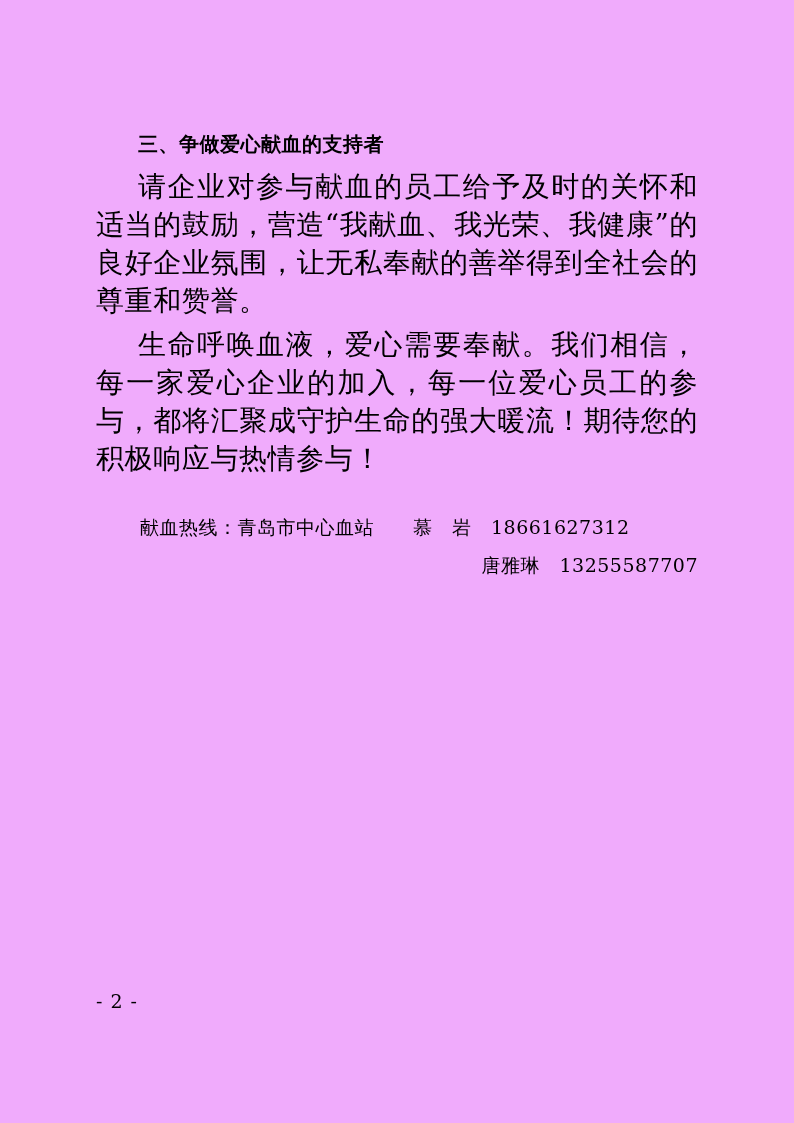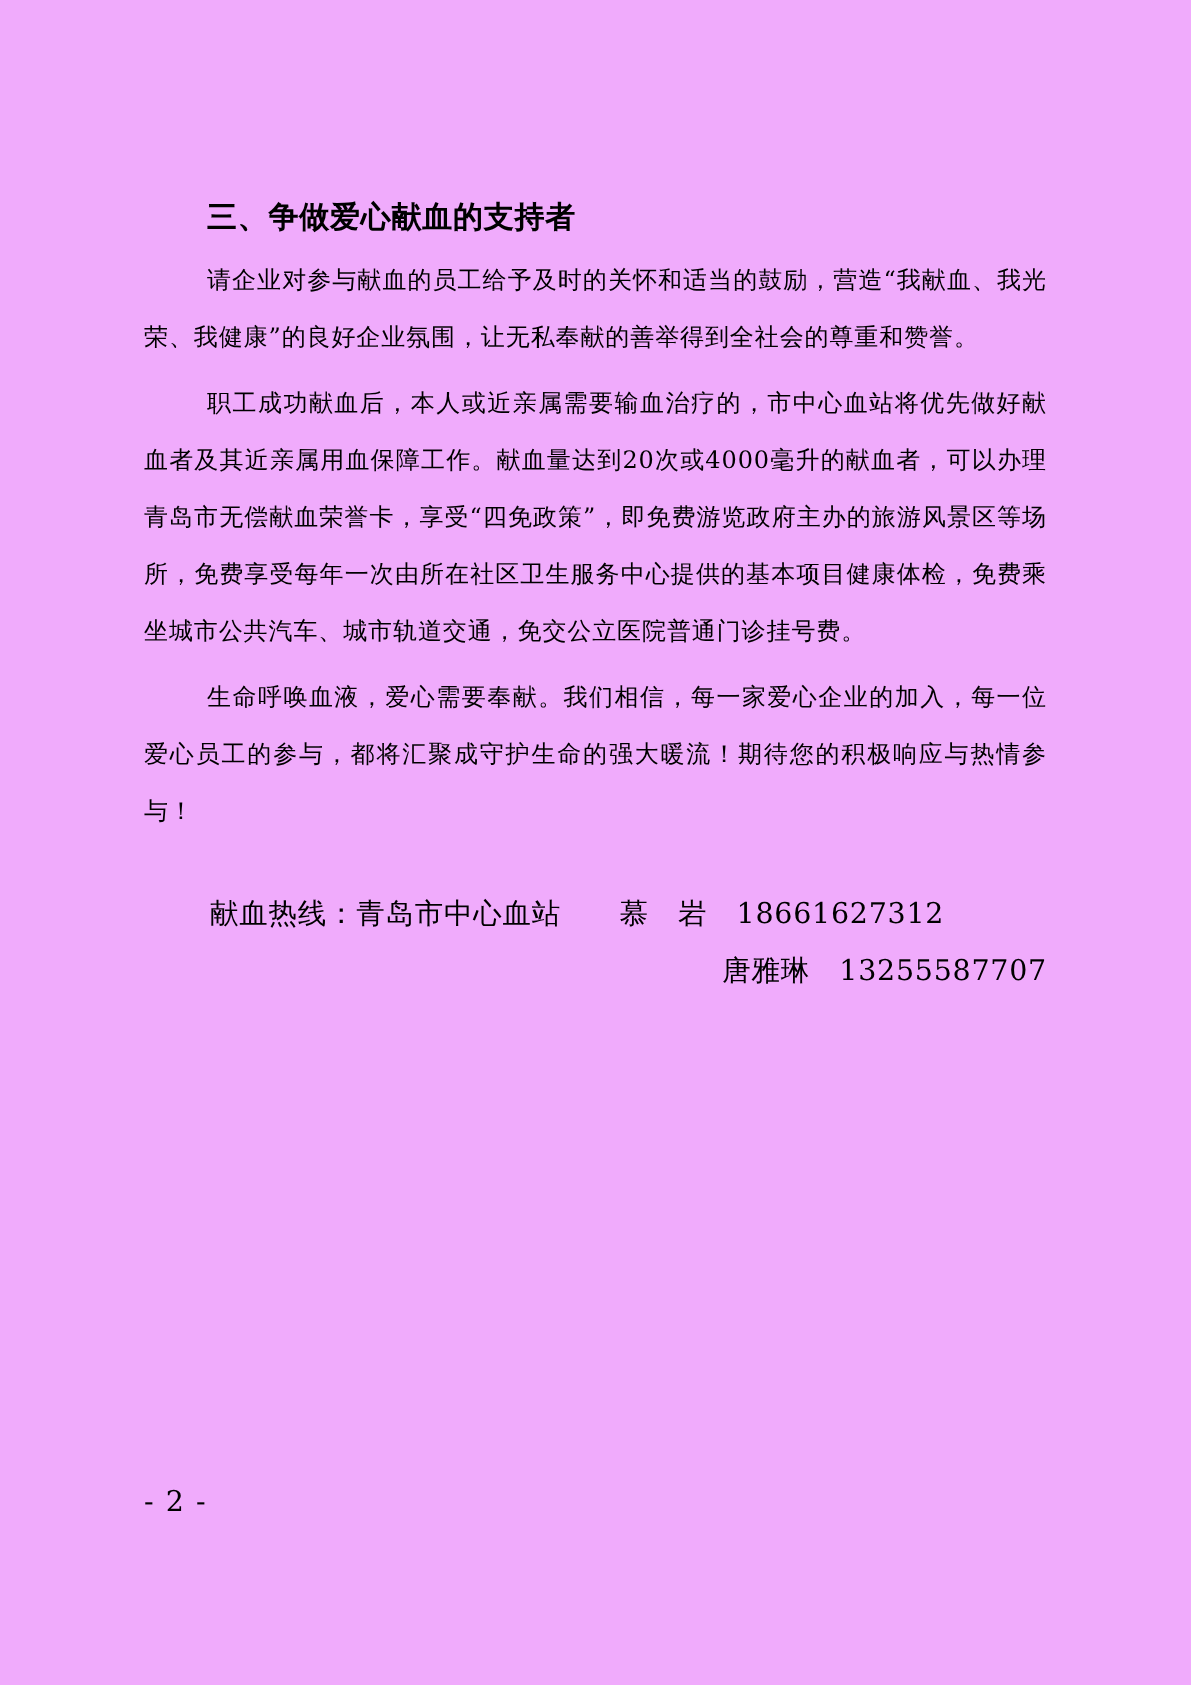--- a/index.html
+++ b/index.html
@@ -26,21 +26,21 @@
   .heading {
     font-family: "DejaVu Sans", "Liberation Sans", sans-serif;
     font-weight: bold;
     font-size: 20px;
     line-height: 1.6;
     margin: 0 0 8px 0;
     text-indent: 42px;
     letter-spacing: 0.5px;
   }
   .para {
-    font-size: 16px;
+    font-size: 28px;
     line-height: 38px;
     margin: 0 0 6px 0;
     text-indent: 42px;
     text-align: justify;
     text-justify: inter-ideograph;
     letter-spacing: 0.6px;
   }
   .hotline-block {
     margin-top: 30px;
     font-size: 19px;
@@ -78,21 +78,20 @@
 </style>
 </head>
 <body>
 
 <div class="page">
   <div class="content">
 
     <h2 class="heading">三、争做爱心献血的支持者</h2>
 
     <p class="para">请企业对参与献血的员工给予及时的关怀和适当的鼓励，营造“我献血、我光荣、我健康”的良好企业氛围，让无私奉献的善举得到全社会的尊重和赞誉。</p>
-    <p class="para">职工成功献血后，本人或近亲属需要输血治疗的，市中心血站将优先做好献血者及其近亲属用血保障工作。献血量达到20次或4000毫升的献血者，可以办理青岛市无偿献血荣誉卡，享受“四免政策”，即免费游览政府主办的旅游风景区等场所，免费享受每年一次由所在社区卫生服务中心提供的基本项目健康体检，免费乘坐城市公共汽车、城市轨道交通，免交公立医院普通门诊挂号费。</p>
     <p class="para">生命呼唤血液，爱心需要奉献。我们相信，每一家爱心企业的加入，每一位爱心员工的参与，都将汇聚成守护生命的强大暖流！期待您的积极响应与热情参与！</p>
 
     <div class="hotline-block">
       <div class="hotline-line-1">献血热线：青岛市中心血站　　慕　岩　18661627312</div>
       <div class="hotline-line-2">唐雅琳　13255587707</div>
     </div>
 
 
   </div>
 

